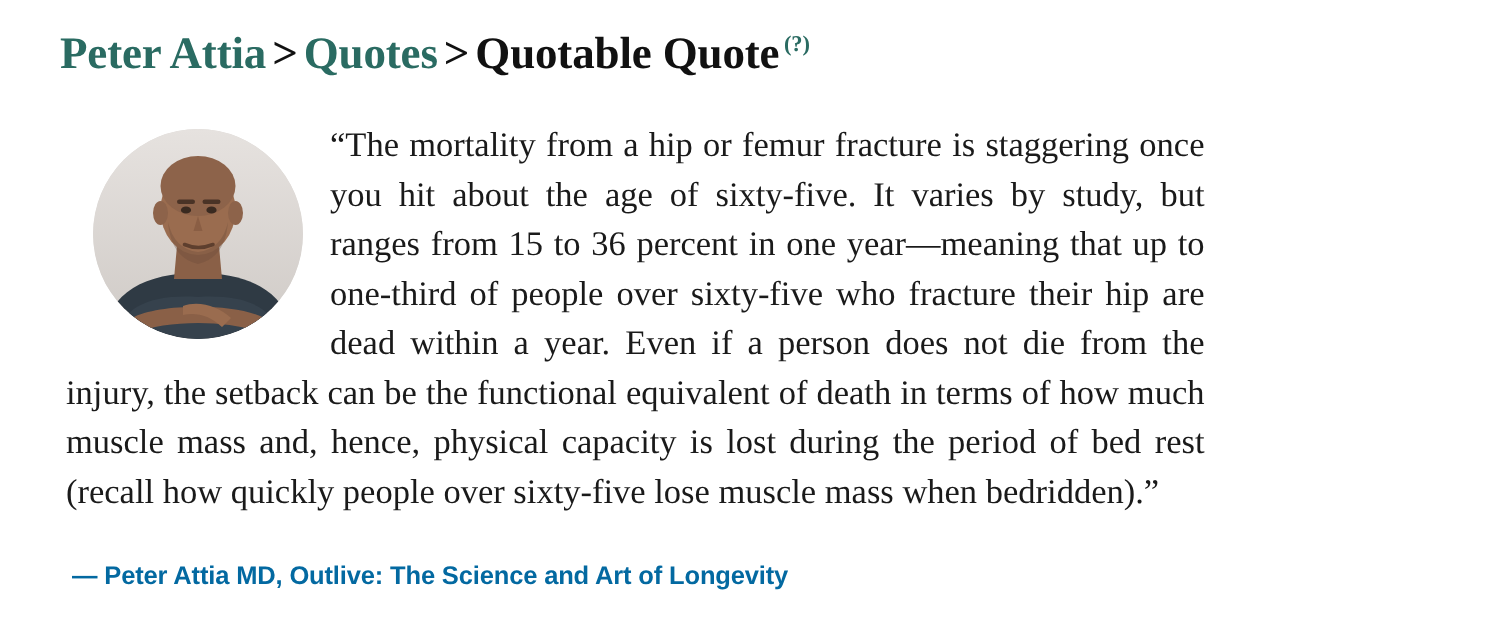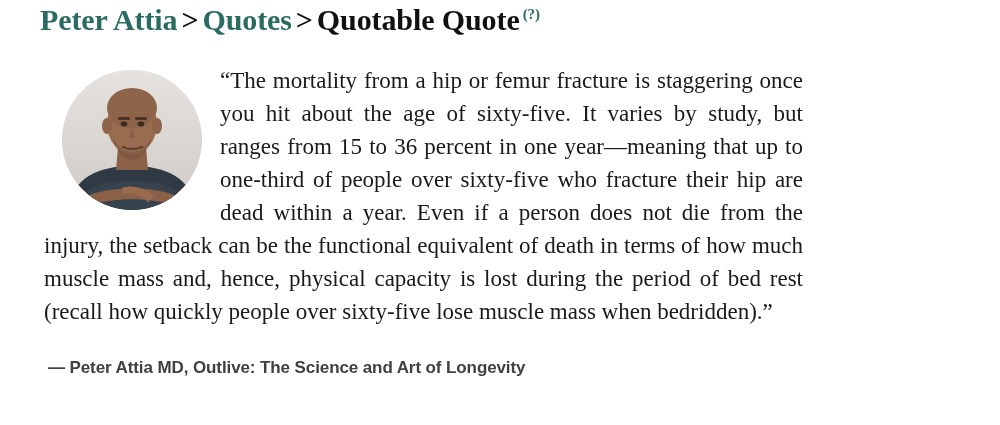--- a/index.html
+++ b/index.html
@@ -11,21 +11,21 @@
     height: 425px;
     background: #ffffff;
     font-family: "Liberation Serif", serif;
     overflow: hidden;
   }
   .page {
     position: relative;
     width: 849px;
     height: 425px;
     box-sizing: border-box;
-    padding: 2px 40px 0 40px;
+    padding: 18px 40px 0 40px;
   }
 
   
   .breadcrumb {
     font-family: "Liberation Serif", serif;
     font-size: 30px;
     font-weight: bold;
     line-height: 1.2;
     white-space: nowrap;
     letter-spacing: -0.1px;
@@ -80,21 +80,21 @@
   }
   .quote-text p { margin: 0; }
 
   .attribution {
     clear: both;
     margin-top: 30px;
     padding-left: 4px;
     font-family: "Liberation Sans", sans-serif;
     font-size: 17px;
     font-weight: bold;
-    color: #404040;
+    color: #0369a1;
     letter-spacing: -0.1px;
   }
 </style>
 </head>
 <body>
 
 <div class="page">
 
   <div class="breadcrumb">
     <span class="crumb-link">Peter Attia</span><span class="crumb-sep">&gt;</span><span class="crumb-link">Quotes</span><span class="crumb-sep">&gt;</span><span class="crumb-current">Quotable Quote</span><span class="crumb-help">(?)</span>

